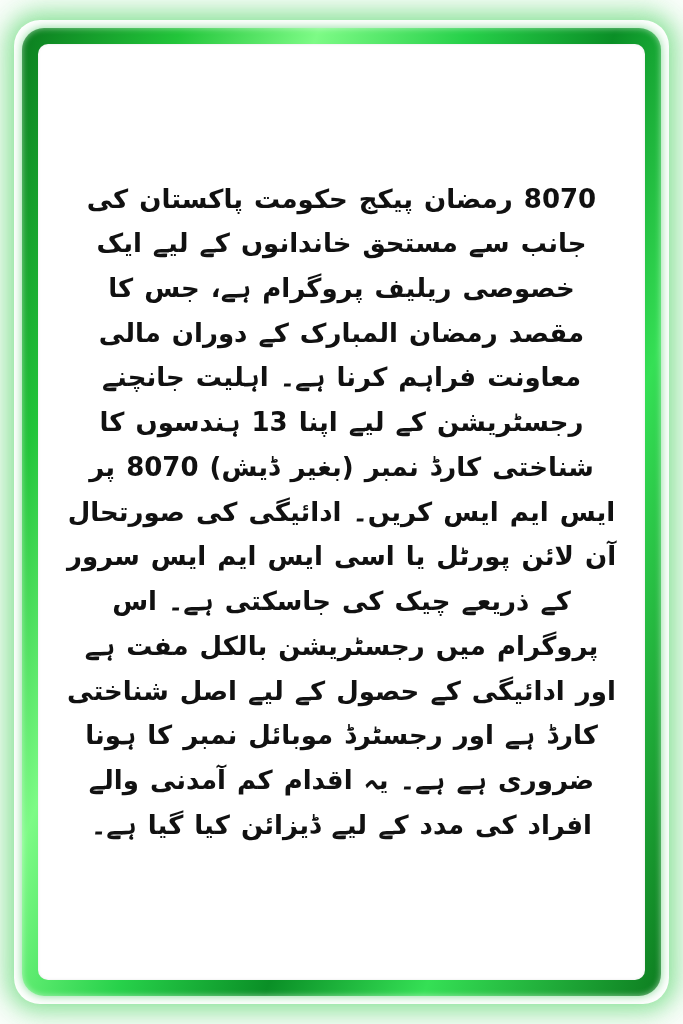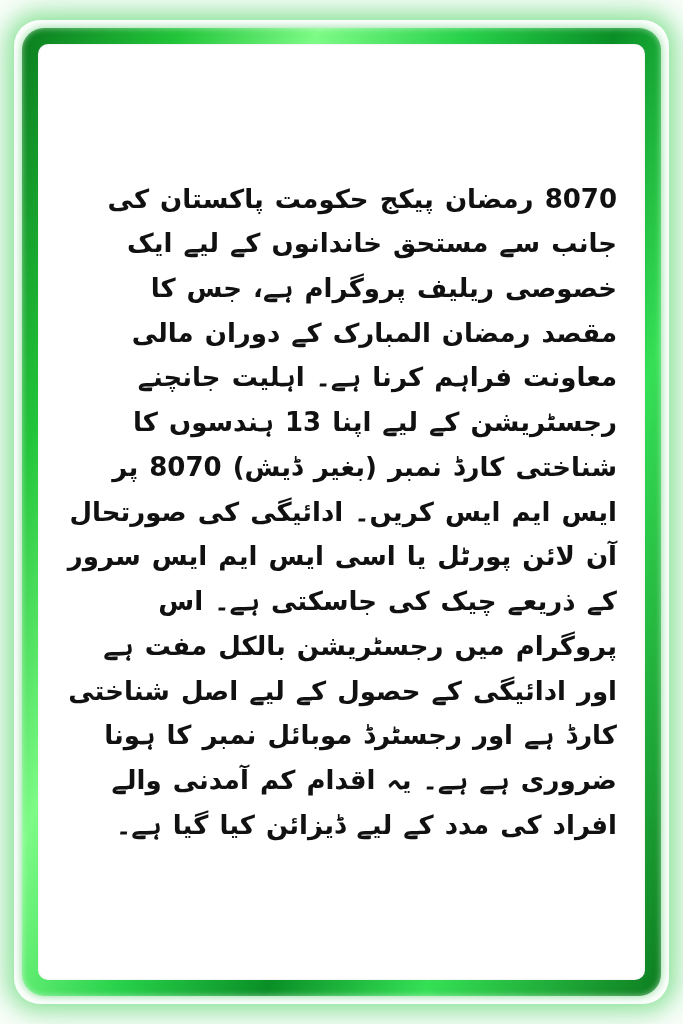--- a/index.html
+++ b/index.html
@@ -83,20 +83,21 @@
     display: flex;
     align-items: center;
     justify-content: center;
     padding: 22px 14px;
     box-sizing: border-box;
   }
 
   .urdu-text {
     direction: rtl;
     unicode-bidi: embed;
+    text-align: center;
     font-family: "DejaVu Sans", sans-serif;
     font-size: 26px;
     line-height: 1.72;
     color: #111111;
     font-weight: 600;
     letter-spacing: 0.2px;
     word-spacing: 2px;
     margin: 0;
     width: 100%;
   }

